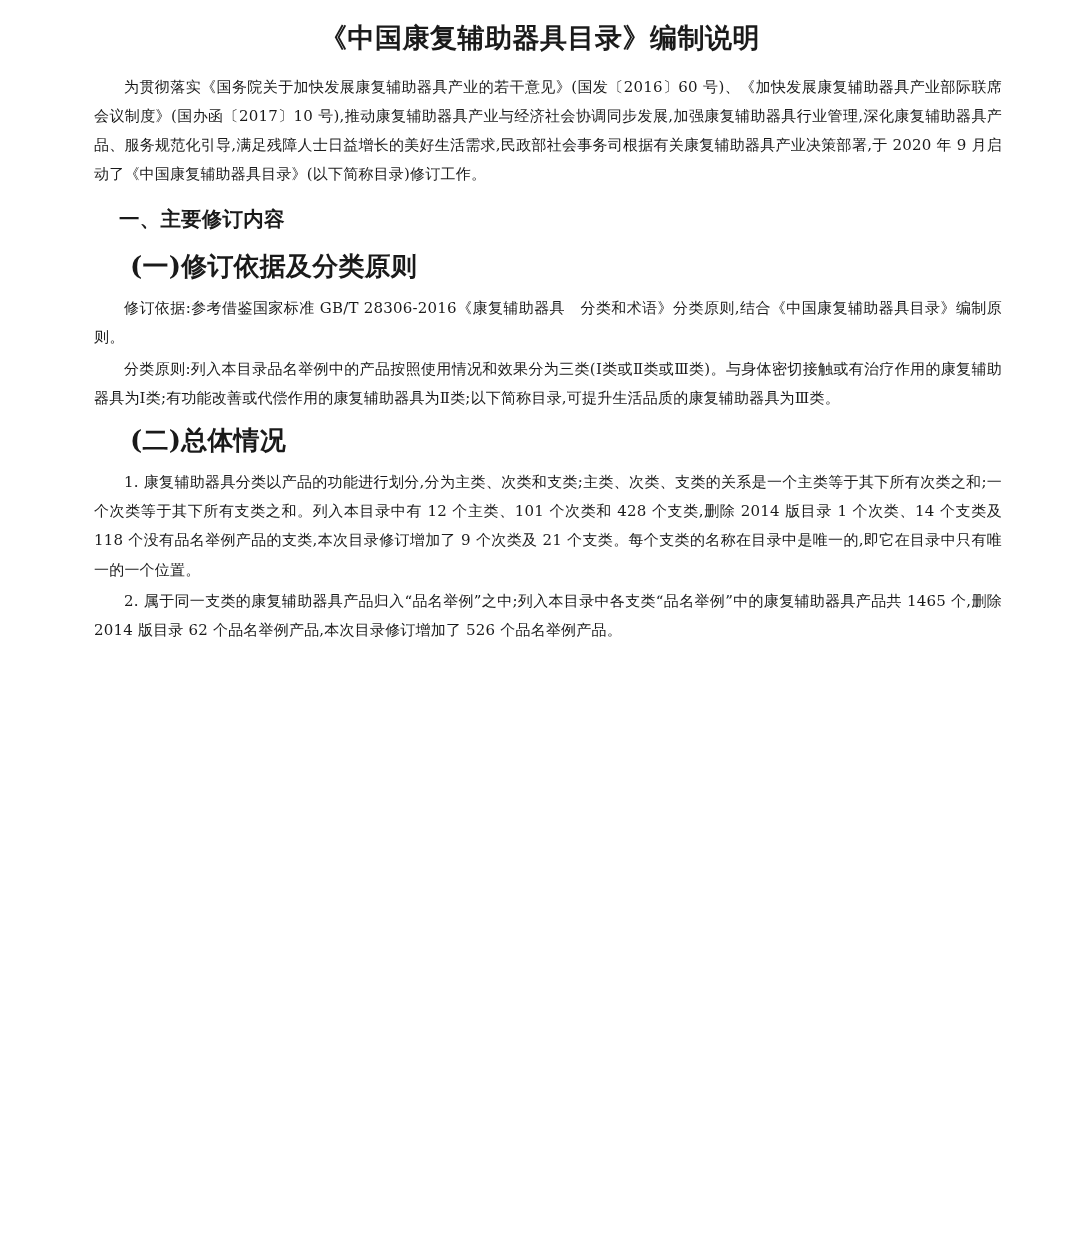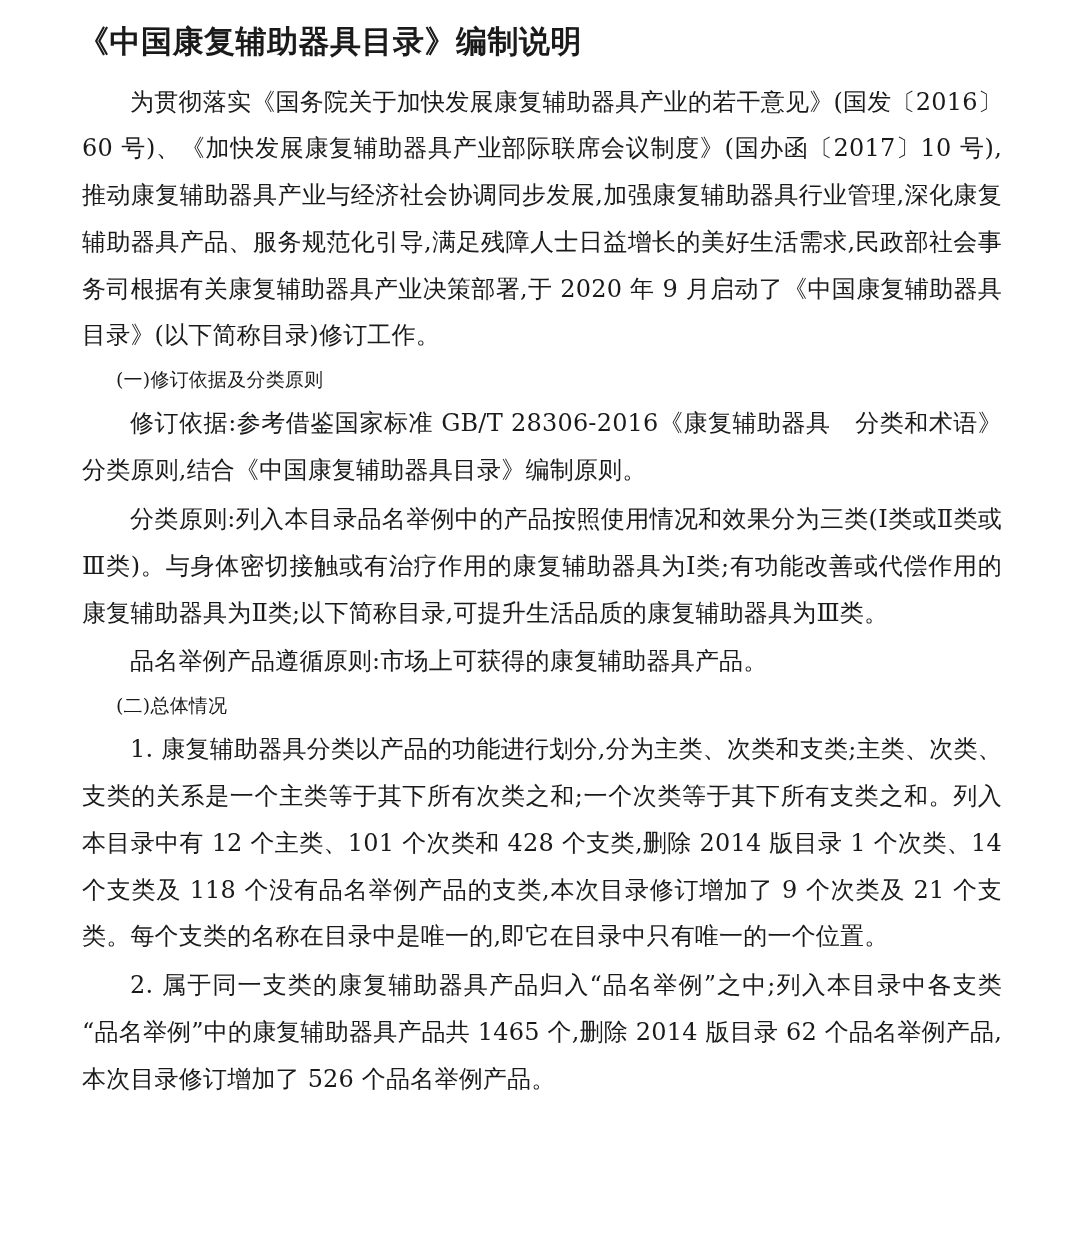--- a/index.html
+++ b/index.html
@@ -14,68 +14,69 @@
     color: #1a1a1a;
   }
   .page {
     width: 1080px;
     min-height: 1244px;
     box-sizing: border-box;
     padding: 14px 78px 10px 78px;
     background: #ffffff;
   }
   .doc-title {
-    text-align: left;
-    font-size: 31px;
+    text-align: center;
+    font-size: 27px;
     font-weight: bold;
     line-height: 1.5;
     margin: 4px 0 14px 0;
     letter-spacing: 0.5px;
   }
   .para {
-    font-size: 24px;
+    font-size: 15px;
     line-height: 1.95;
     text-align: justify;
     text-justify: inter-ideograph;
-    margin: 0 0 2px 4px;
+    margin: 0 0 2px 16px;
     text-indent: 2em;
     letter-spacing: 0.2px;
   }
   .heading {
     font-size: 20.5px;
     line-height: 1.95;
     font-weight: bold;
     margin: 10px 0 2px 0;
     text-indent: 2em;
     letter-spacing: 0.2px;
   }
   .subheading {
-    font-size: 19px;
+    font-size: 26px;
     line-height: 1.95;
     margin: 0 0 2px 0;
     text-indent: 2em;
     letter-spacing: 0.2px;
+    font-weight: bold;
   }
 </style>
 </head>
 <body>
 
 <div class="page">
   <h1 class="doc-title">《中国康复辅助器具目录》编制说明</h1>
 
   <p class="para">为贯彻落实《国务院关于加快发展康复辅助器具产业的若干意见》(国发〔2016〕60 号)、《加快发展康复辅助器具产业部际联席会议制度》(国办函〔2017〕10 号),推动康复辅助器具产业与经济社会协调同步发展,加强康复辅助器具行业管理,深化康复辅助器具产品、服务规范化引导,满足残障人士日益增长的美好生活需求,民政部社会事务司根据有关康复辅助器具产业决策部署,于 2020 年 9 月启动了《中国康复辅助器具目录》(以下简称目录)修订工作。</p>
 
+  <p class="heading">一、主要修订内容</p>
 
 
   <p class="subheading">(一)修订依据及分类原则</p>
 
   <p class="para">修订依据:参考借鉴国家标准 GB/T 28306-2016《康复辅助器具　分类和术语》分类原则,结合《中国康复辅助器具目录》编制原则。</p>
 
   <p class="para">分类原则:列入本目录品名举例中的产品按照使用情况和效果分为三类(Ⅰ类或Ⅱ类或Ⅲ类)。与身体密切接触或有治疗作用的康复辅助器具为Ⅰ类;有功能改善或代偿作用的康复辅助器具为Ⅱ类;以下简称目录,可提升生活品质的康复辅助器具为Ⅲ类。</p>
 
-  <p class="para">品名举例产品遵循原则:市场上可获得的康复辅助器具产品。</p>
 
   <p class="subheading">(二)总体情况</p>
 
   <p class="para">1. 康复辅助器具分类以产品的功能进行划分,分为主类、次类和支类;主类、次类、支类的关系是一个主类等于其下所有次类之和;一个次类等于其下所有支类之和。列入本目录中有 12 个主类、101 个次类和 428 个支类,删除 2014 版目录 1 个次类、14 个支类及 118 个没有品名举例产品的支类,本次目录修订增加了 9 个次类及 21 个支类。每个支类的名称在目录中是唯一的,即它在目录中只有唯一的一个位置。</p>
 
   <p class="para">2. 属于同一支类的康复辅助器具产品归入“品名举例”之中;列入本目录中各支类“品名举例”中的康复辅助器具产品共 1465 个,删除 2014 版目录 62 个品名举例产品,本次目录修订增加了 526 个品名举例产品。</p>
 </div>
 
 </body></html>

